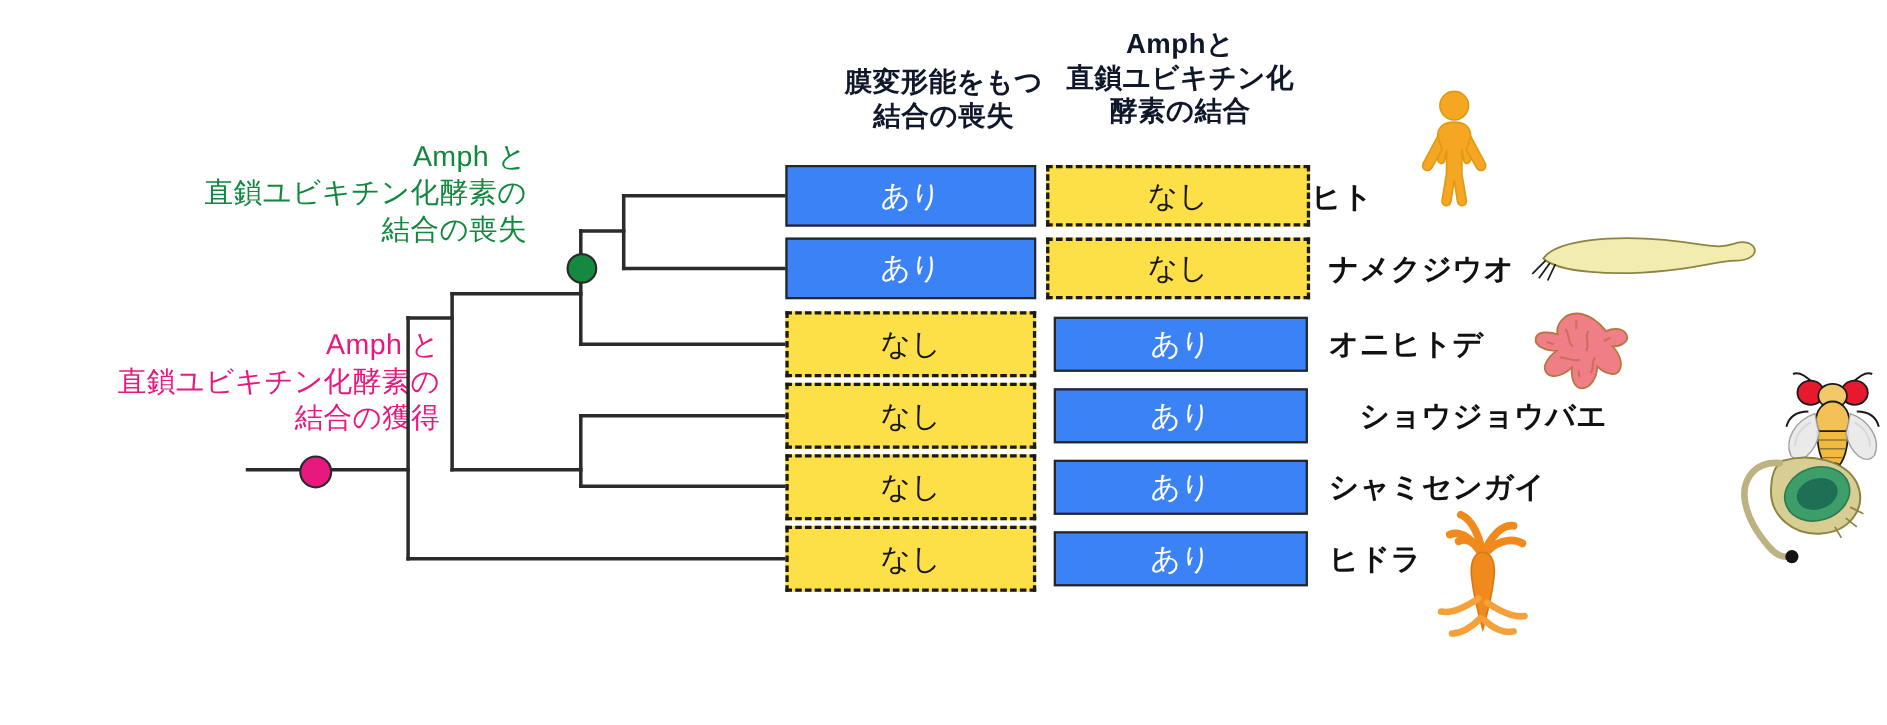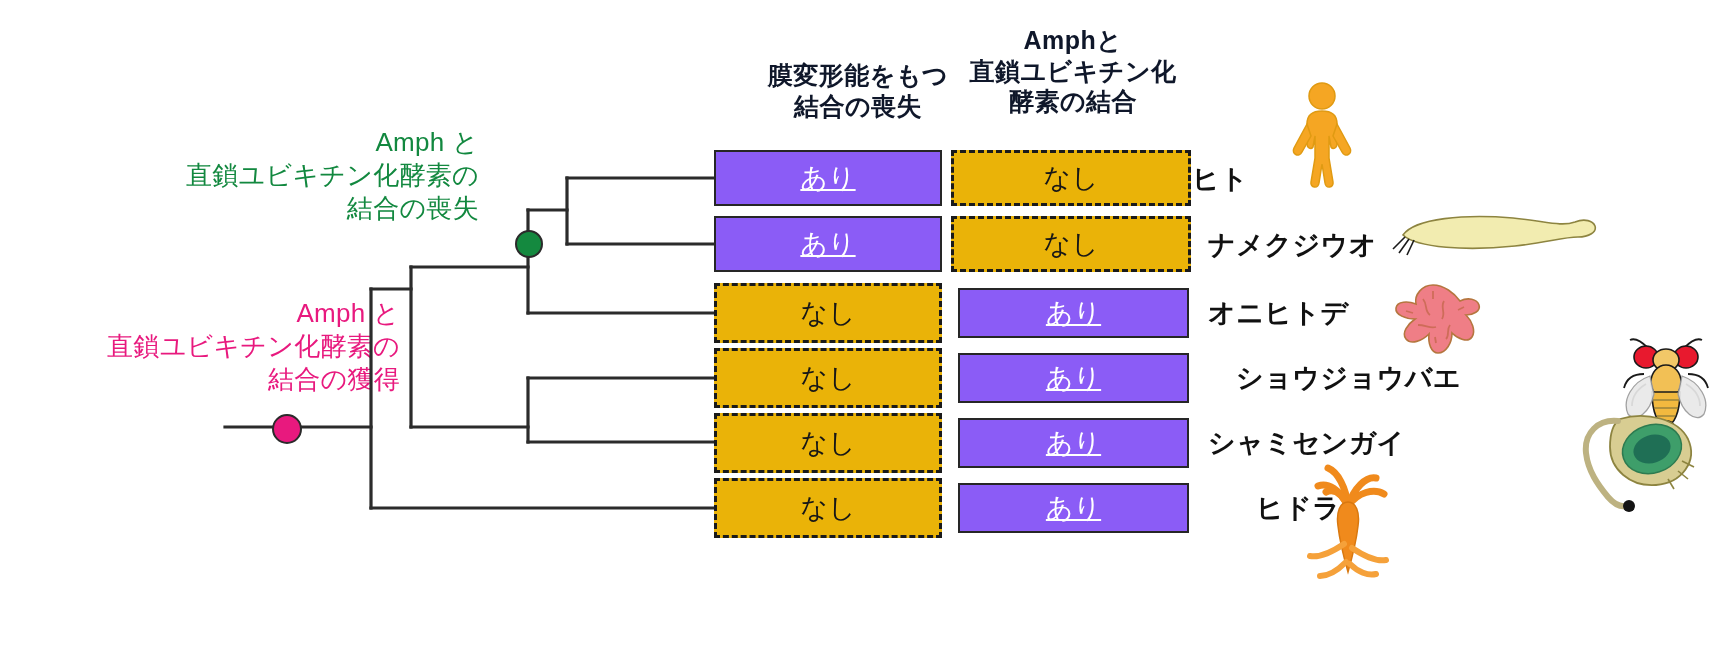--- a/index.html
+++ b/index.html
@@ -32,22 +32,22 @@
 
   .node-dot{position:absolute;border-radius:50%;border:2.5px solid #2b2b2b;}
   #dot-loss{left:515px;top:230px;width:24px;height:24px;background:#14893f;}
   #dot-gain{left:272px;top:414px;width:26px;height:26px;background:#e8197e;}
 
   
   .cell{
     position:absolute;display:flex;align-items:center;justify-content:center;
     font-size:27px;font-weight:500;box-sizing:border-box;
   }
-  .cell.present{background:#8b5cf6;border:2.5px solid #262626;color:#ffffff;text-decoration:underline;}
-  .cell.absent{background:#eab308;border:3px dashed #1a1a1a;color:#171717;}
+  .cell.present{background:#3b82f6;border:2.5px solid #262626;color:#ffffff;}
+  .cell.absent{background:#fde047;border:3px dashed #1a1a1a;color:#171717;}
 
   
   .species{
     position:absolute;font-size:27px;font-weight:bold;color:#111;
     white-space:nowrap;letter-spacing:0.5px;
   }
 
   
   .icon-wrap{position:absolute;}
 </style>
@@ -121,21 +121,21 @@
   <div class="cell present" style="left:958px;top:288px;width:231px;height:50px;">あり</div>
   <div class="cell present" style="left:958px;top:353px;width:231px;height:50px;">あり</div>
   <div class="cell present" style="left:958px;top:418px;width:231px;height:50px;">あり</div>
   <div class="cell present" style="left:958px;top:483px;width:231px;height:50px;">あり</div>
 
   <div class="species" style="left:1192px;top:161px;">ヒト</div>
   <div class="species" style="left:1208px;top:227px;">ナメクジウオ</div>
   <div class="species" style="left:1208px;top:295px;">オニヒトデ</div>
   <div class="species" style="left:1208px;top:360px;margin-left:28px;">ショウジョウバエ</div>
   <div class="species" style="left:1208px;top:425px;">シャミセンガイ</div>
-  <div class="species" style="left:1208px;top:490px;margin-left:48px;">ヒドラ</div>
+  <div class="species" style="left:1208px;top:490px;">ヒドラ</div>
 
   <div class="icon-wrap" style="left:1288px;top:82px;">
     <svg width="68" height="108" viewBox="0 0 68 108">
       <g fill="#f5a623" stroke="#e09a12" stroke-width="1.5">
         <circle cx="34" cy="14" r="13"></circle>
         <path d="M34,29 C24,29 19,34 19,42 L19,62 C19,66 23,68 25,65 L27,54 L27,76
                  L23,100 C22,106 30,107 31,101 L34,82 L37,101 C38,107 46,106 45,100
                  L41,76 L41,54 L43,65 C45,68 49,66 49,62 L49,42 C49,34 44,29 34,29 Z"></path>
         <path d="M19,42 L6,66 C3,72 11,76 14,70 L23,54 Z"></path>
         <path d="M49,42 L62,66 C65,72 57,76 54,70 L45,54 Z"></path>

